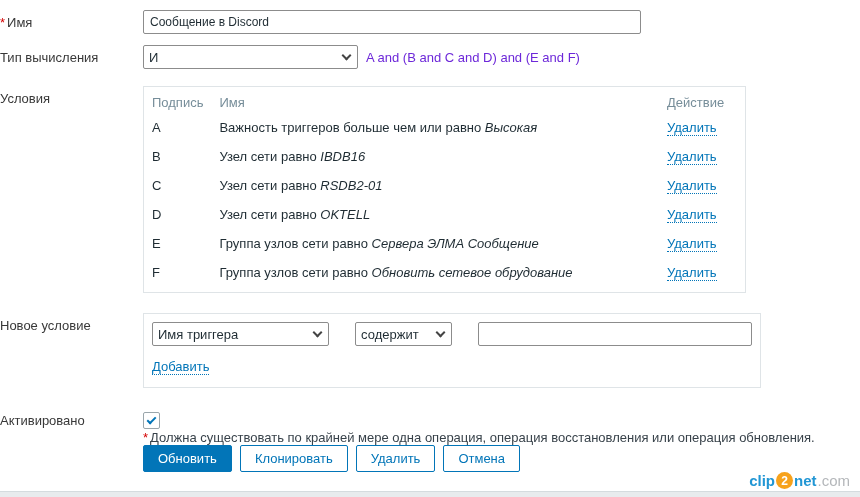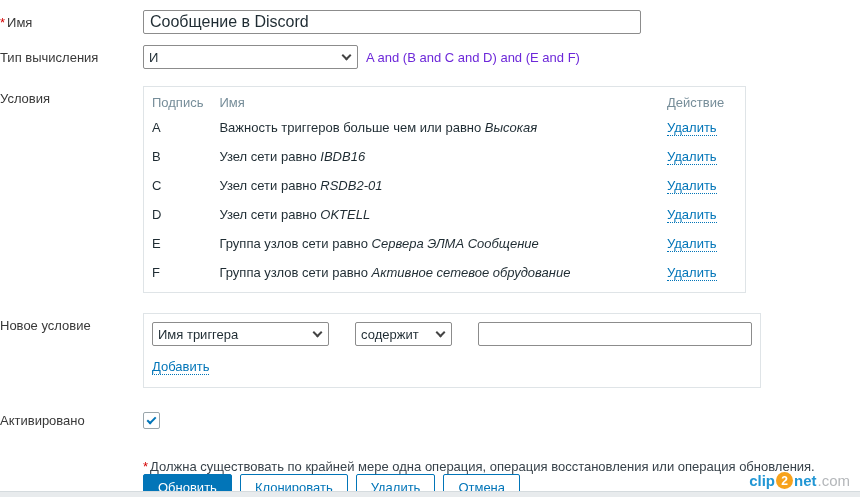--- a/index.html
+++ b/index.html
@@ -24,21 +24,21 @@
   }
   .req { color:#d40000; margin-right:2px; }
 
   
   .text-input {
     height:24px;
     border:1px solid #8c8c8c;
     border-radius:2px;
     padding:0 6px;
     font-family:"Liberation Sans", sans-serif;
-    font-size:16px;
+    font-size:12px;
     color:#1f2c33;
     background:#fff;
     outline:none;
   }
   .select-wrap { position:relative; display:inline-block; }
   .select-wrap select {
     width:100%; height:24px;
     border:1px solid #8c8c8c;
     border-radius:2px;
     background:#fff;
@@ -99,21 +99,21 @@
     border:1px solid #dfe4e7;
     padding:8px 8px 12px 8px;
   }
   .newcond-controls { display:flex; gap:26px; }
   .nc-type { width:190px; }
   .nc-op { width:104px; }
   .nc-value { width:293px; }
   .nc-add { display:inline-block; margin-top:13px; }
 
   
-  .row-enabled { margin-bottom:30px; }
+  .row-enabled { margin-bottom:1px; }
   .checkbox {
     width:17px; height:17px; margin-top:4px;
     border:1px solid #9aa6ab;
     border-radius:2px;
     background:#fff;
     position:relative;
     cursor:pointer;
   }
   .checkbox .mark {
     position:absolute; left:3px; top:4px;
@@ -232,21 +232,21 @@
   </tr>
 
   <tr>
     <td class="col-label">E</td>
     <td><span>Группа узлов сети равно </span><span class="cond-val">Сервера ЭЛМА Сообщение</span></td>
     <td class="col-action"><a class="dlink">Удалить</a></td>
   </tr>
 
   <tr>
     <td class="col-label">F</td>
-    <td><span>Группа узлов сети равно </span><span class="cond-val">Активное сетевое обрудование</span></td>
+    <td><span>Группа узлов сети равно </span><span class="cond-val">Обновить сетевое обрудование</span></td>
     <td class="col-action"><a class="dlink">Удалить</a></td>
   </tr>
 </tbody>
       </table>
     </div>
   </div>
 
   <div class="form-row row-newcond">
     <div class="row-label">Новое условие</div>
     <div class="newcond-box">

